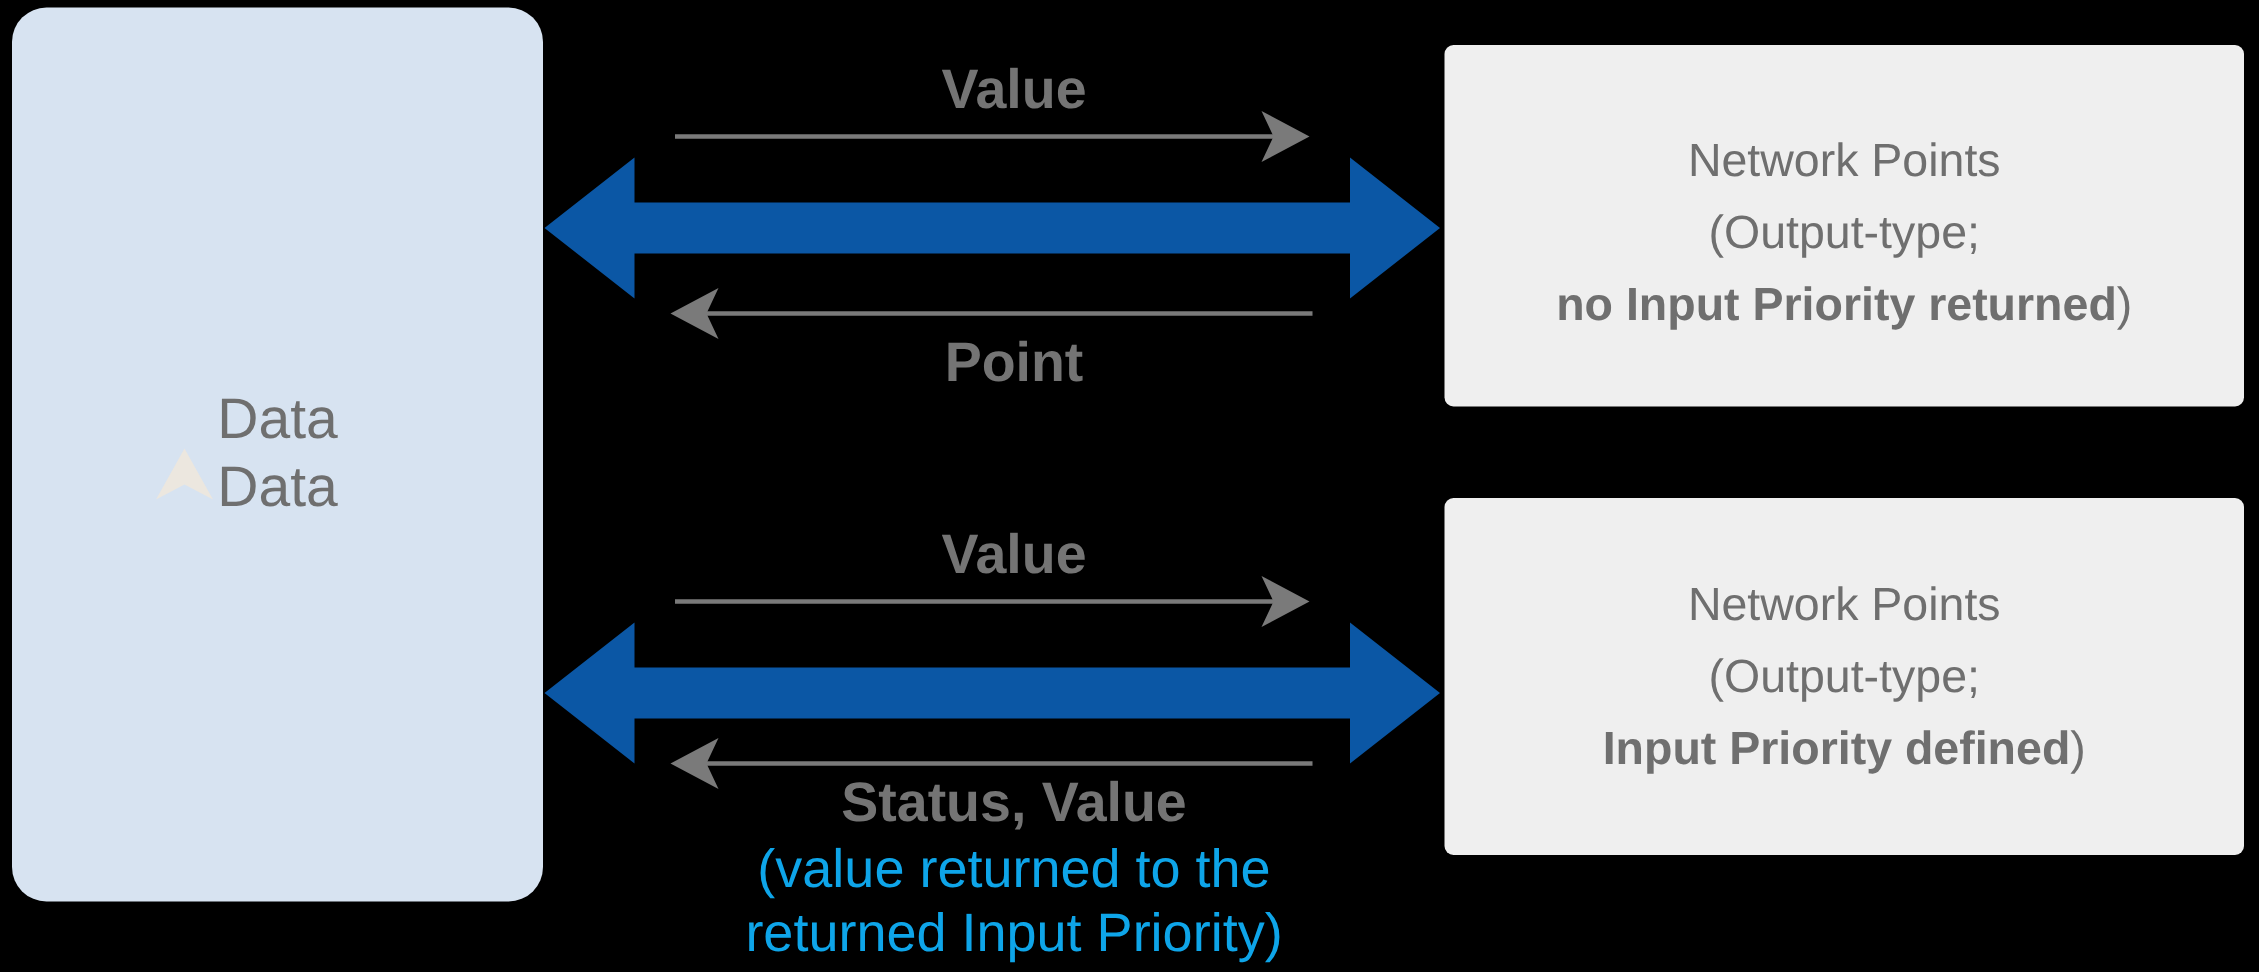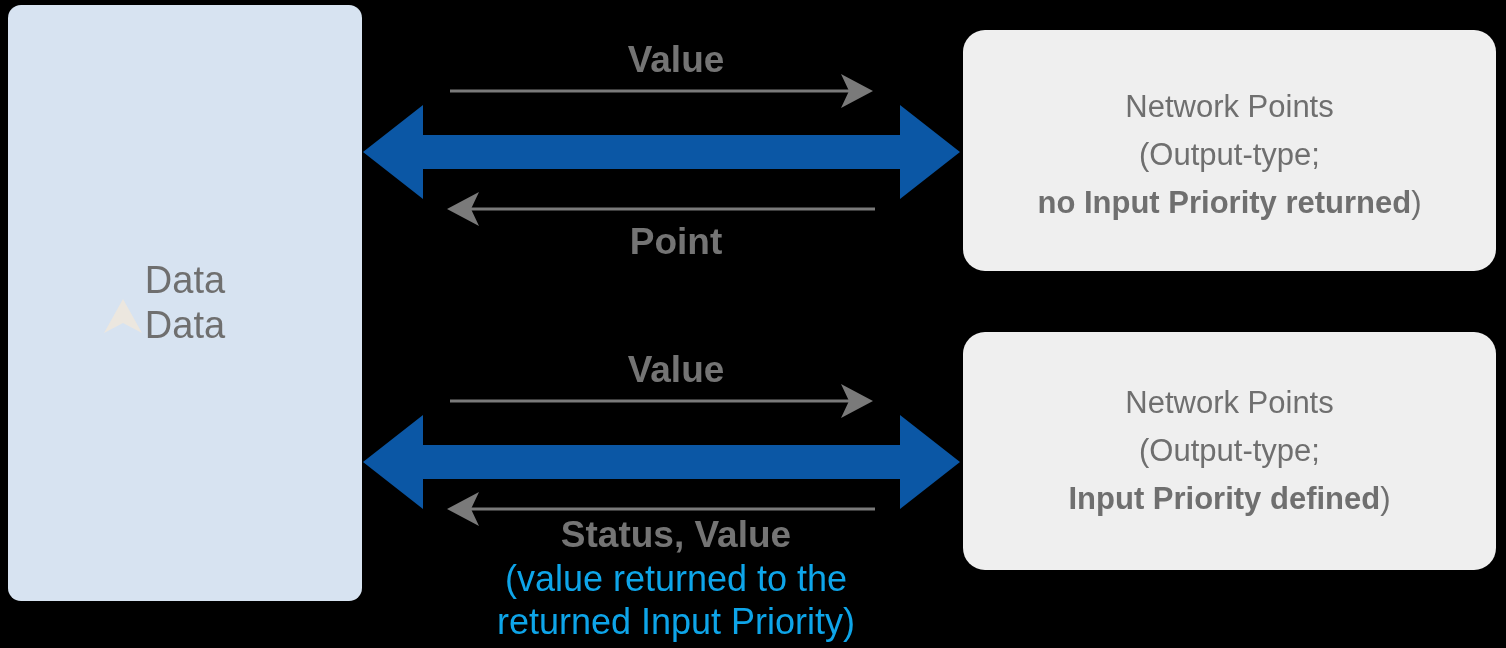--- a/index.html
+++ b/index.html
@@ -22,27 +22,27 @@
     font-family:"Liberation Sans", sans-serif;
   }
   .node{
     position:absolute;
     display:flex;align-items:center;justify-content:center;
     text-align:center;
   }
   .datapoint-box{
     left:8px;top:5px;width:354px;height:596px;
     background:var(--datapoint-fill);
-    border-radius:13px;
+    border-radius:23px;
     color:var(--box-text-gray);
     font-size:38px;line-height:45px;
   }
   .network-box{
     background:var(--network-fill);
-    border-radius:22px;
+    border-radius:6px;
     color:var(--box-text-gray);
     font-size:31px;line-height:48px;
   }
   .network-box.top{left:963px;top:30px;width:533px;height:241px;padding-top:8px;}
   .network-box.bottom{left:963px;top:332px;width:533px;height:238px;}
   .network-box .bold, .label-bold{font-weight:bold;}
   .svg-layer{position:absolute;left:0;top:0;width:1506px;height:648px;}
   .blue-arrow-shape{fill:var(--arrow-blue);}
   .thin-arrow-line{stroke:var(--arrow-gray);stroke-width:3;fill:none;}
   .thin-arrow-head{fill:var(--arrow-gray);}

